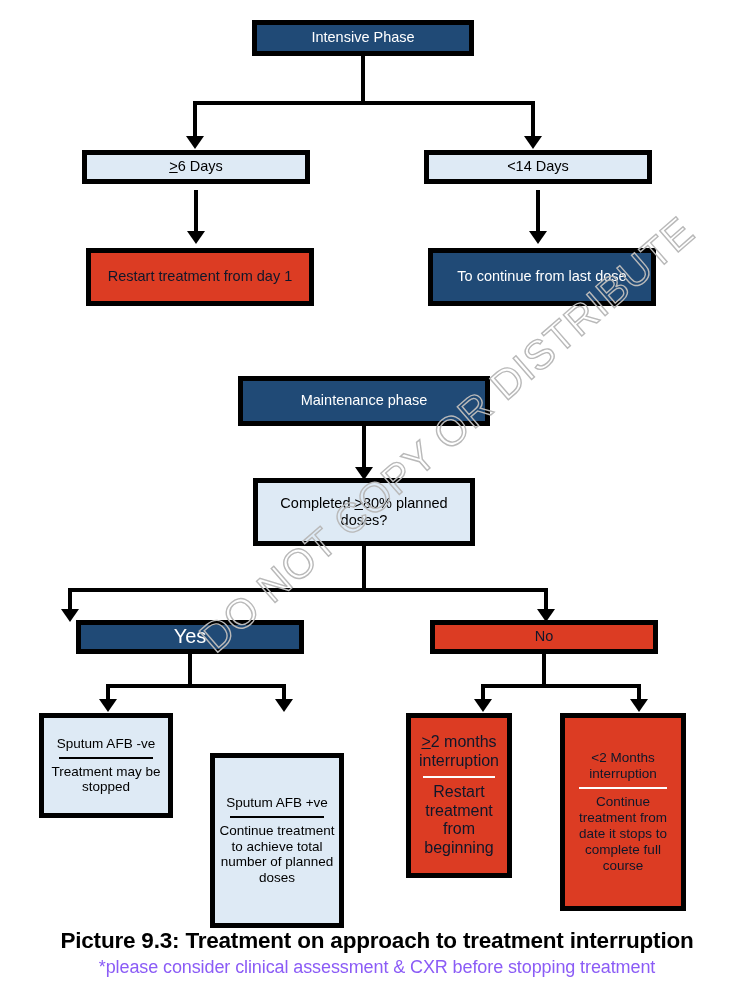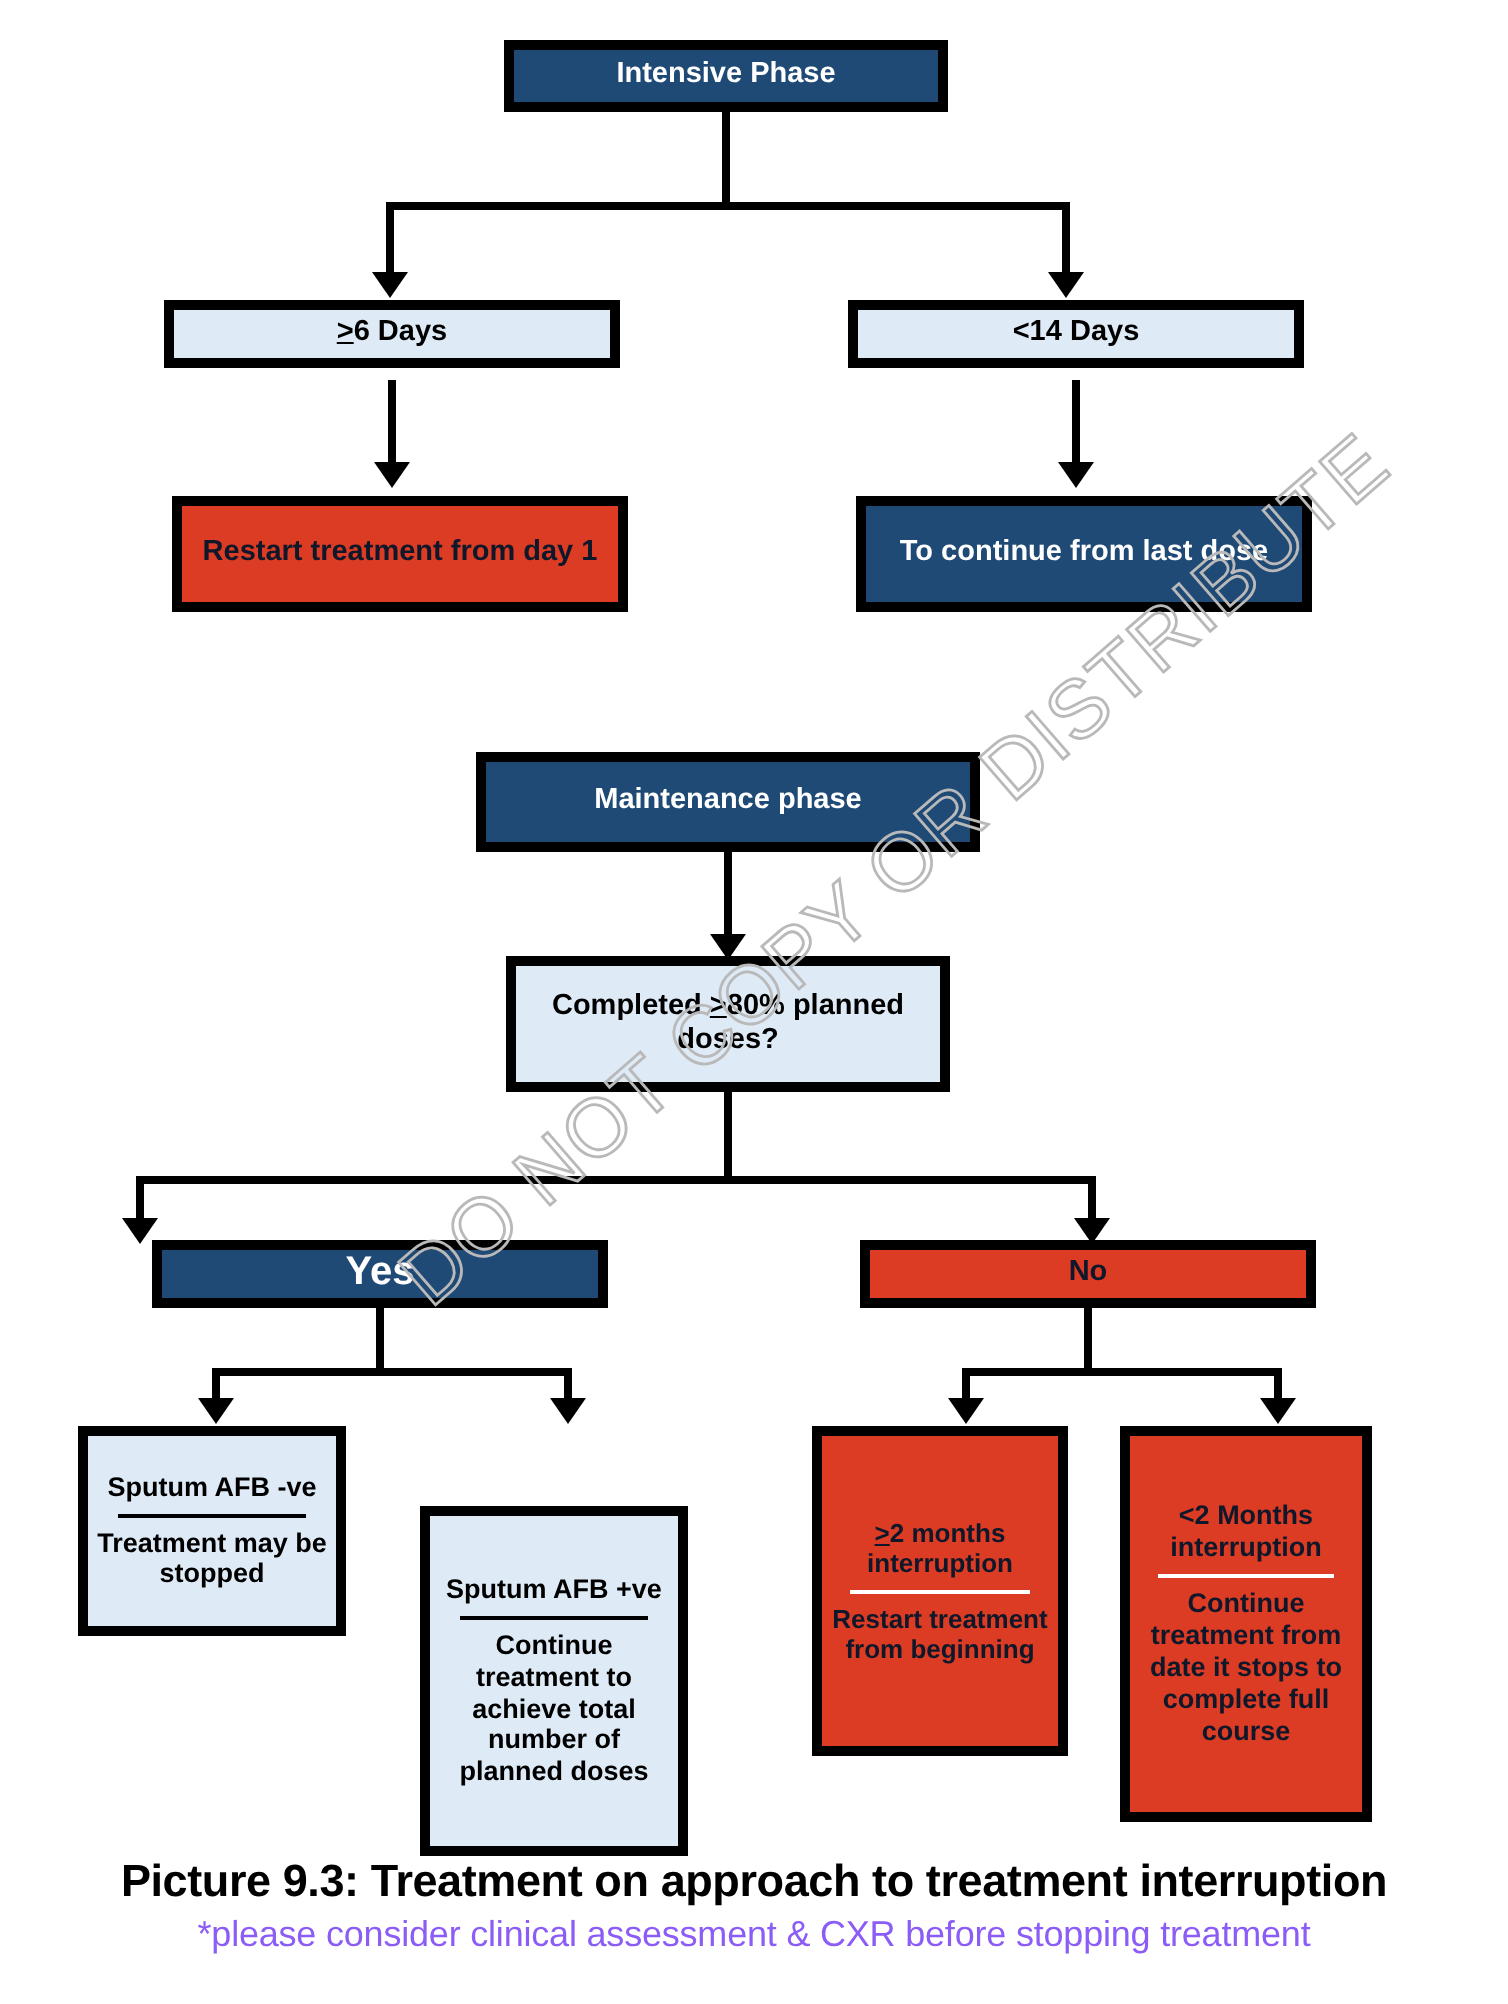--- a/index.html
+++ b/index.html
@@ -55,21 +55,21 @@
     align-items: center;
     justify-content: center;
     text-align: center;
     line-height: 1.18;
     z-index: 3;
   }
   .node.navy  { background: #204A76; color: #ffffff; }
   .node.red   { background: #DC3C23; color: #0f172a; }
   .node.light { background: #DEEAF5; color: #000000; }
   .node .txt {
-    font-weight: bold;
+    font-weight: normal;
     display: block;
     width: 100%;
     padding: 0 2px;
     box-sizing: border-box;
   }
   .node .ge { text-decoration: underline; }
   .divider {
     width: 76%;
     height: 0;
     border-top: 2px solid #000000;
@@ -211,21 +211,21 @@
     <span class="divider"></span>
     <span class="txt">Treatment may be stopped</span>
   </div>
 
   <div class="node light" style="left:210px; top:713px; width:134px; height:175px; font-size:13.5px;margin-top:40px;">
     <span class="txt">Sputum AFB +ve</span>
     <span class="divider"></span>
     <span class="txt">Continue treatment to achieve total number of planned doses</span>
   </div>
 
-  <div class="node red" style="left:406px; top:713px; width:128px; height:165px; font-size:13px;">
+  <div class="node red" style="left:406px; top:713px; width:106px; height:165px; font-size:16px;">
     <span class="txt"><span class="ge">&gt;</span><span>2 months interruption</span></span>
     <span class="divider white"></span>
     <span class="txt">Restart treatment from beginning</span>
   </div>
 
   <div class="node red" style="left:560px; top:713px; width:126px; height:198px; font-size:13.5px;">
     <span class="txt">&lt;2 Months interruption</span>
     <span class="divider white"></span>
     <span class="txt">Continue treatment from date it stops to complete full course</span>
   </div>

